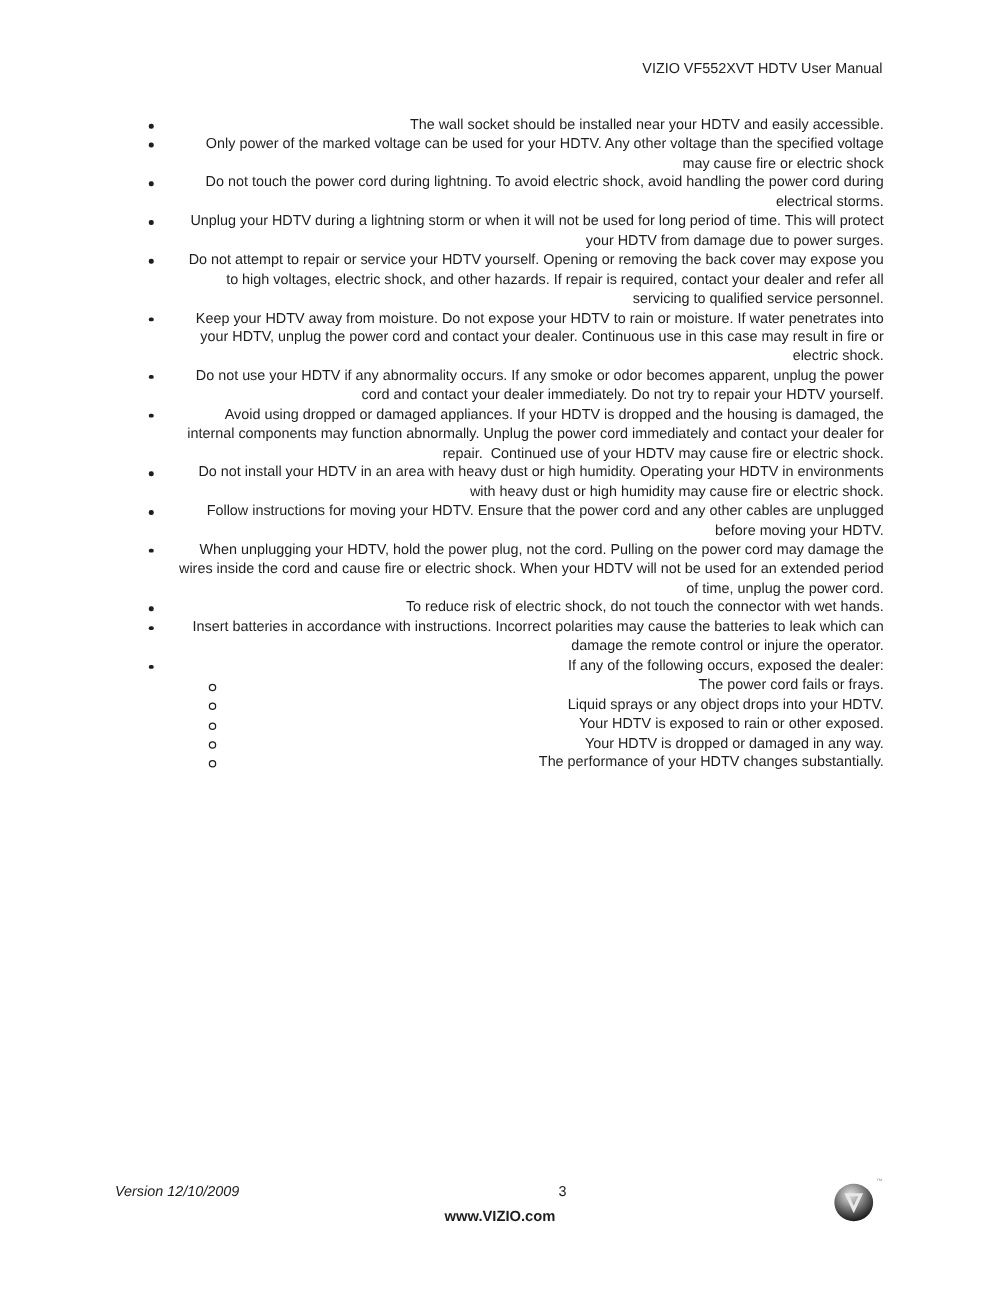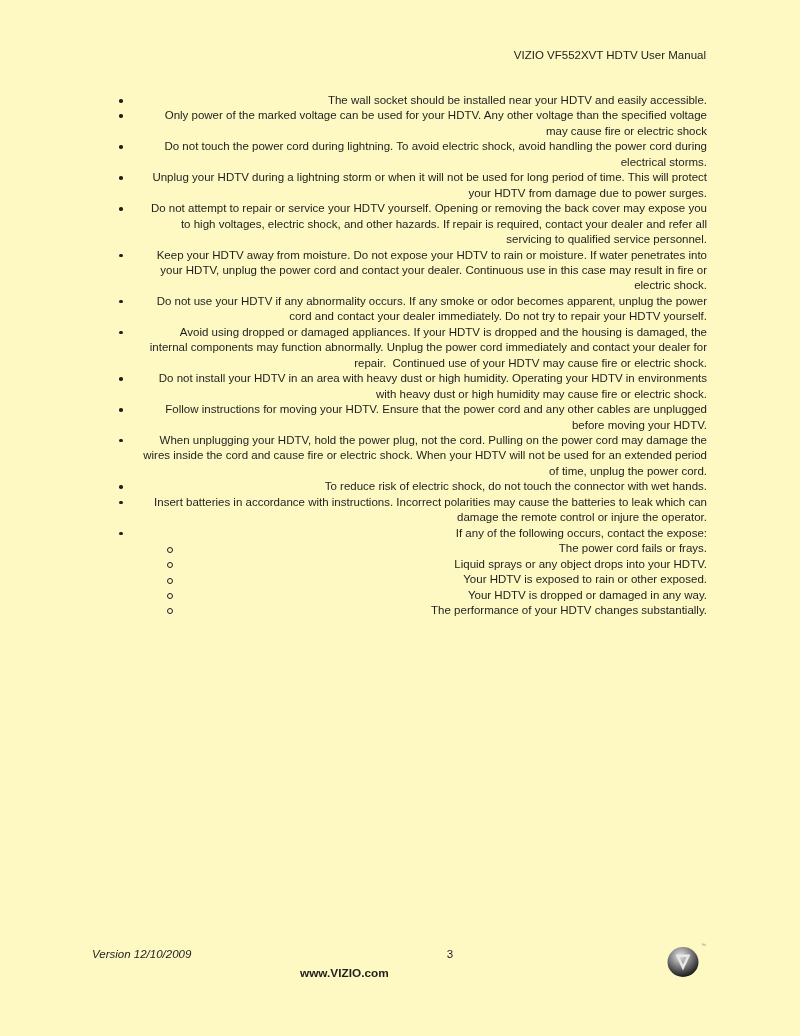--- a/index.html
+++ b/index.html
@@ -4,21 +4,21 @@
 <style>
   html, body {
     margin: 0;
     padding: 0;
     background: #e9e9e9;
   }
   .page {
     position: relative;
     width: 800px;
     height: 1036px;
-    background: #fef9c3;
+    background: #ffffff;
     font-family: "Liberation Sans", sans-serif;
     color: #1e1e1e;
     overflow: hidden;
     margin: 0 auto;
   }
   .header {
     position: absolute;
     top: 48px;
     right: 94px;
     font-size: 11.5px;
@@ -78,21 +78,21 @@
     top: 948px;
     width: 40px;
     text-align: center;
     font-size: 11.5px;
   }
   .footer-site {
     position: absolute;
     left: 300px;
     top: 966px;
     width: 200px;
-    text-align: left;
+    text-align: center;
     font-size: 11.8px;
     font-weight: bold;
   }
   .logo {
     position: absolute;
     left: 664px;
     top: 942px;
     width: 48px;
     height: 42px;
   }
@@ -164,21 +164,21 @@
     <div class="li">
       <span class="dot"></span>
       <span class="txt">To reduce risk of electric shock, do not touch the connector with wet hands.</span>
     </div>
     <div class="li">
       <span class="dot"></span>
       <span class="txt">Insert batteries in accordance with instructions. Incorrect polarities may cause the batteries to leak which can damage the remote control or injure the operator.</span>
     </div>
     <div class="li">
       <span class="dot"></span>
-      <span class="txt">If any of the following occurs, contact the expose:</span>
+      <span class="txt">If any of the following occurs, exposed the dealer:</span>
     </div>
 
     <div class="li sub">
       <span class="circ"></span>
       <span class="txt">The power cord fails or frays.</span>
     </div>
     <div class="li sub">
       <span class="circ"></span>
       <span class="txt">Liquid sprays or any object drops into your HDTV.</span>
     </div>

